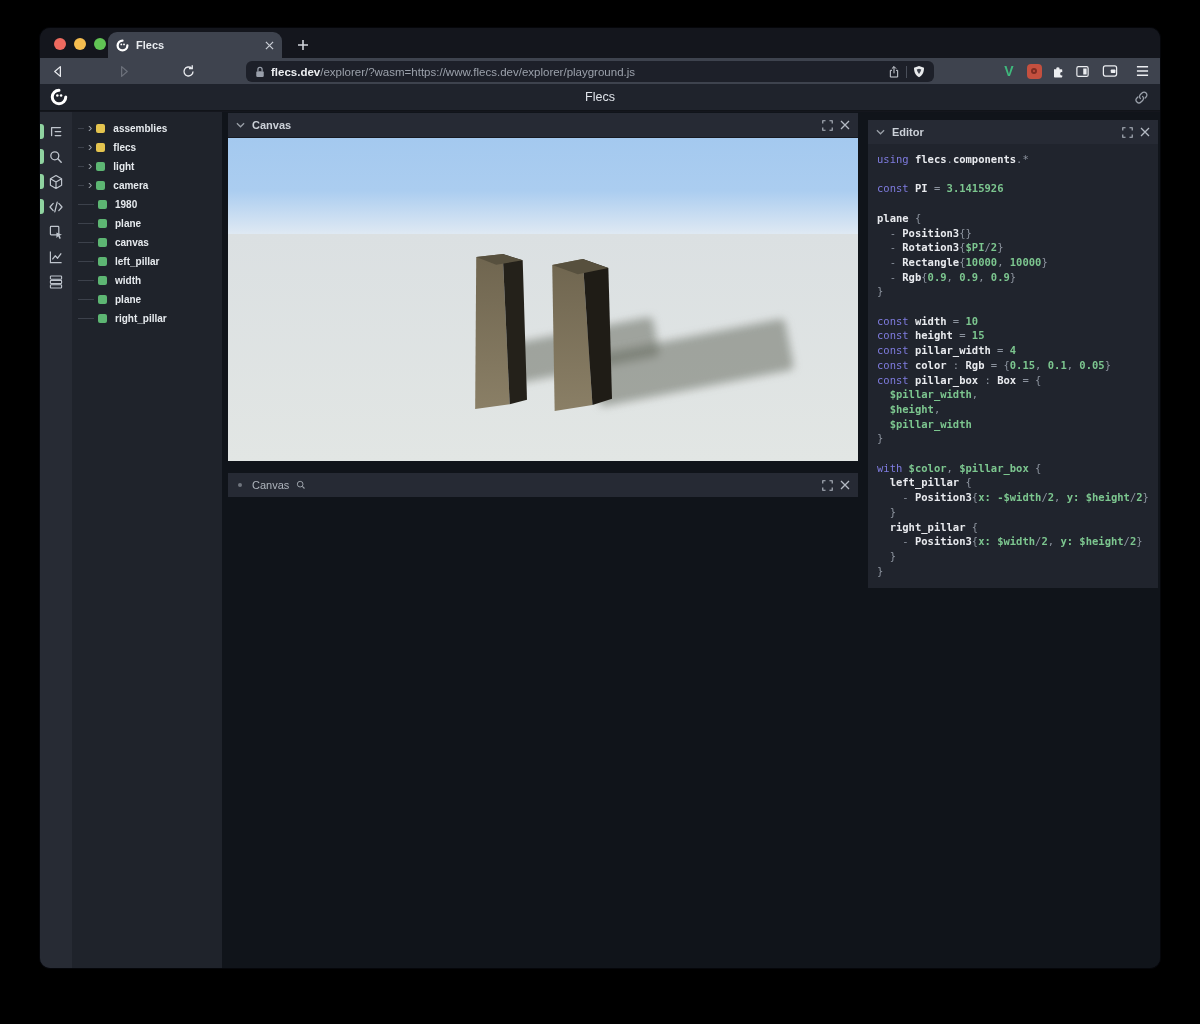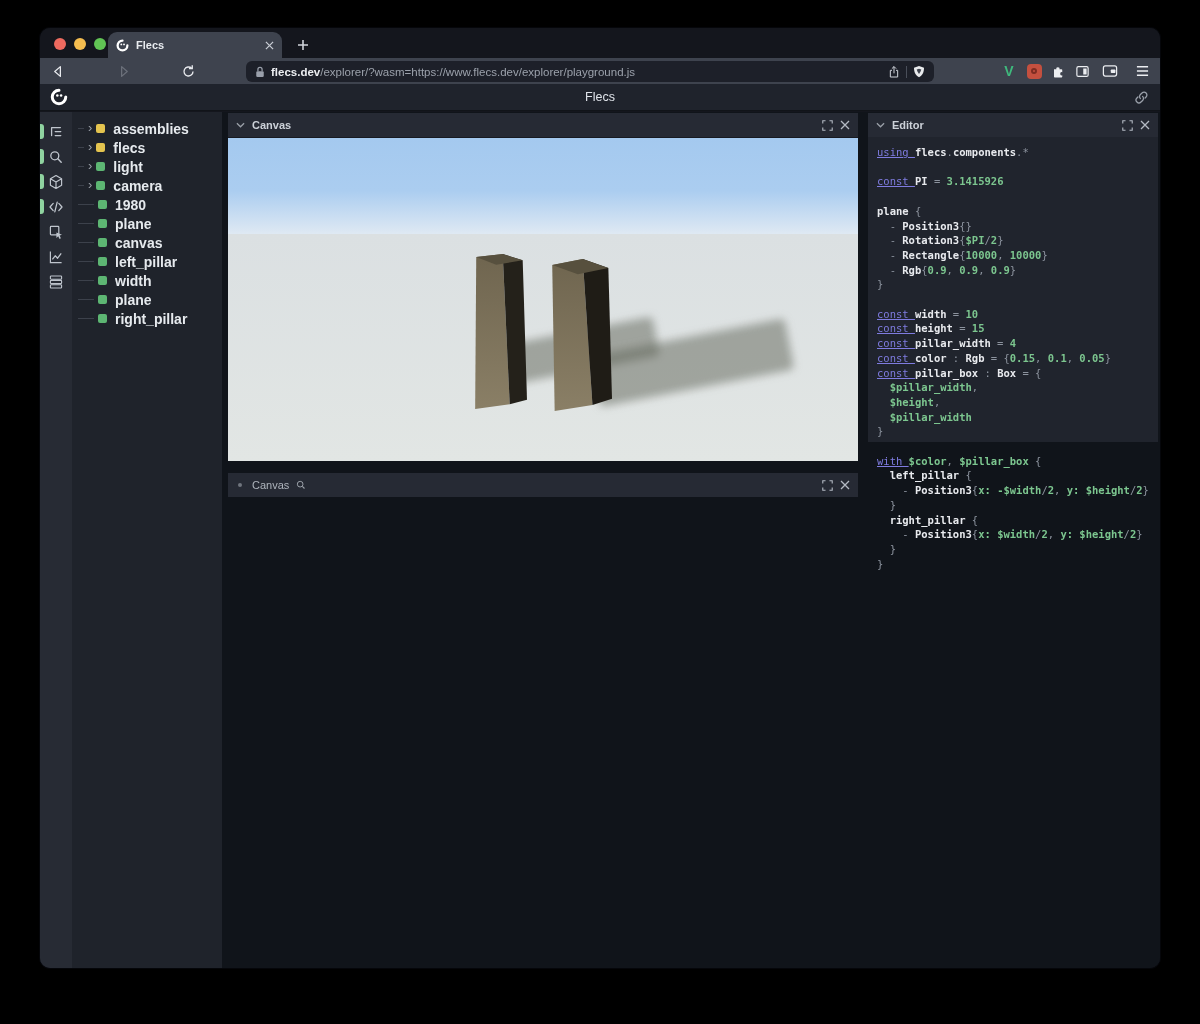--- a/index.html
+++ b/index.html
@@ -42,35 +42,35 @@
   .icell:first-child { margin-top:7px; }
   .icell.on::before { content:""; position:absolute; left:0; top:5px; width:4px; height:15px; border-radius:0 3px 3px 0; background:#8fd3a0; }
 
   .treepanel { position:absolute; left:32px; top:0; width:150px; height:100%; background:#1f232b; padding-top:7px; }
   .trow { height:19px; display:flex; align-items:center; padding-left:6px; }
   .tguide { width:16px; height:1px; background:#3c414b; margin-right:4px; flex:none; }
   .trow.exp .tguide { width:6px; }
   .tcaret { font-size:13px; color:#9aa0a8; line-height:10px; margin:-2px 4px 0 0; }
   .tdot { width:9px; height:9px; border-radius:2px; margin-right:8px; flex:none; }
   .tdot.yellow { background:#e4c44f; } .tdot.green { background:#5db673; }
-  .tlabel { font-size:14px; font-weight:600; color:#e6eaee; }
+  .tlabel { font-size:10px; font-weight:600; color:#e6eaee; }
 
   .main { position:absolute; left:182px; top:0; right:0; height:100%; }
   .panel { position:absolute; background:#20242d; }
   .phead { height:24px; background:#262a34; display:flex; align-items:center; padding:0 8px; gap:7px; }
   .ptitle { font-size:11px; font-weight:700; color:#ccd1d8; }
   .phead .spacer { flex:1; }
   .phead .pico { color:#b4bac3; display:flex; }
   .chev { color:#9aa0a8; display:flex; }
   .sdot { width:4px; height:4px; border-radius:50%; background:#70757e; margin:0 3px 0 2px; }
   .search-title { font-size:11px; color:#aeb4bc; font-weight:400; }
 
   .canvas-panel { left:6px; top:1px; width:630px; height:348px; }
   .search-panel { left:6px; top:361px; width:630px; height:24px; }
-  .editor-panel { left:646px; top:1px; width:290px; height:329px; }
+  .editor-panel { left:646px; top:8px; width:290px; height:468px; }
 
   
   .scene { position:relative; width:630px; height:324px; overflow:hidden; border-top:1px solid #171a21; }
   .sky { position:absolute; left:0; top:0; width:100%; height:96px; background:linear-gradient(#a4c9ef 0%, #abcdf0 55%, #dfe9f3 100%); }
   .ground { position:absolute; left:0; top:96px; width:100%; bottom:0; background:linear-gradient(#dbe0e2, #e2e6e4); }
   .shadow { position:absolute; background:rgba(96,99,88,.5); filter:blur(4px); transform-origin:left top; transform:rotate(-11deg); border-radius:5px; }
   .sh1 { left:277px; top:207px; width:150px; height:40px; }
   .sh2 { left:362px; top:218px; width:198px; height:52px; }
   .pillar { position:absolute; }
   .pillar .face { position:absolute; inset:0; }
@@ -78,21 +78,21 @@
   .p1 .lite { clip-path:polygon(6% 2%, 55% 0%, 68% 97%, 4% 100%); background:linear-gradient(#6f654f, #8a7f66); }
   .p1 .dark { clip-path:polygon(55% 0%, 92% 4%, 100% 94%, 68% 97%); background:#24211a; }
   .p1 .topf { clip-path:polygon(6% 2%, 55% 0%, 92% 4%, 43% 7%); background:#57503e; }
   .p2 { left:323px; top:121px; width:61px; height:152px; }
   .p2 .lite { clip-path:polygon(2% 4%, 52% 0%, 68% 96%, 6% 100%); background:linear-gradient(#6f654f, #8a7f66); }
   .p2 .dark { clip-path:polygon(52% 0%, 94% 6%, 100% 92%, 68% 96%); background:#1f1c16; }
   .p2 .topf { clip-path:polygon(2% 4%, 52% 0%, 94% 6%, 44% 10%); background:#57503e; }
 
   
   .code { padding:8px 9px; font-family:"DejaVu Sans Mono", monospace; font-size:10.5px; line-height:14.7px; white-space:pre; overflow:hidden; height:444px; }
-  .tok-kw { color:#7f7ce0;text-decoration:underline; }
+  .tok-kw { color:#7f7ce0; }
   .tok-id { color:#e8eaee; font-weight:700; }
   .tok-gr { color:#7cc68f; font-weight:700; }
   .tok-pn { color:#8c939e; }
 
   svg { display:block; }
 </style>
 </head>
 <body>
 
 <div class="window">

